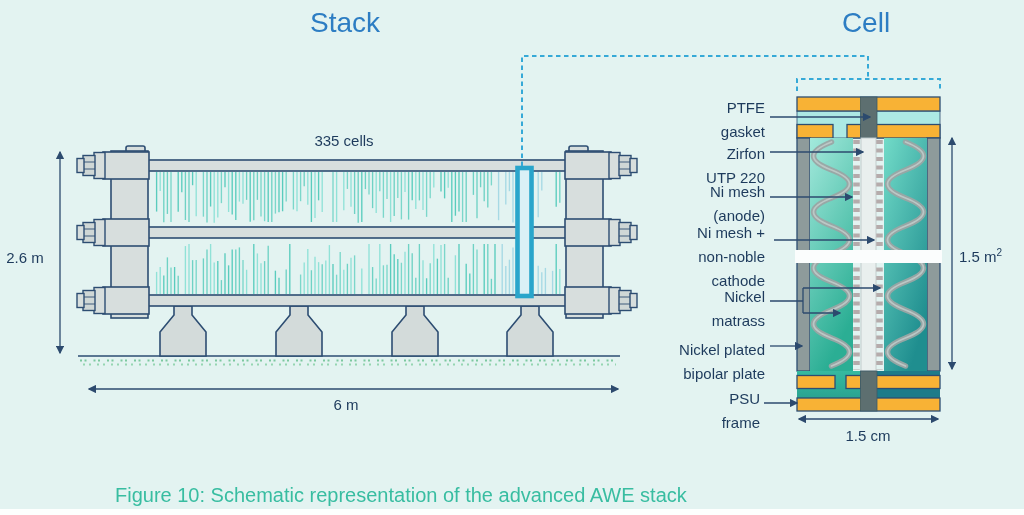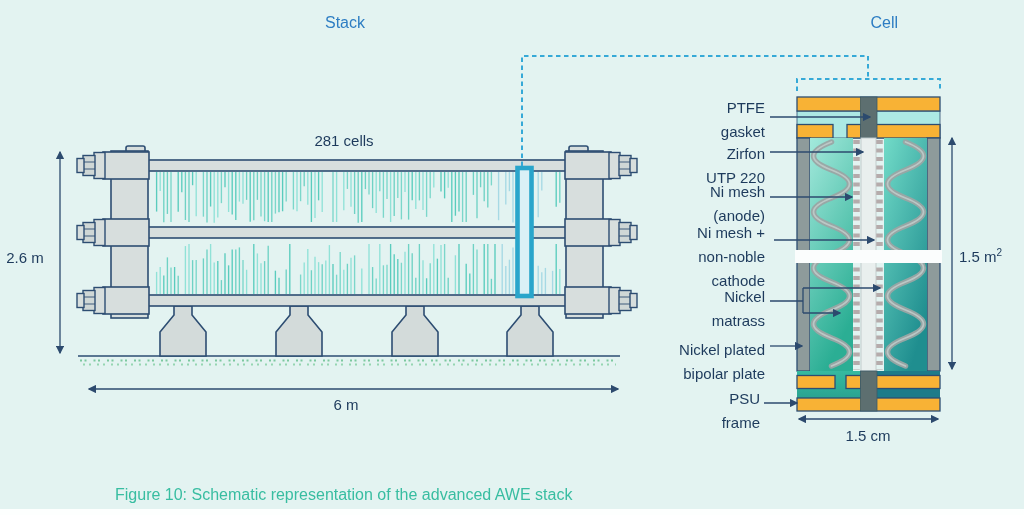--- a/index.html
+++ b/index.html
@@ -6,22 +6,22 @@
   #page{
     position:relative; width:1024px; height:515px; overflow:hidden;
     background:var(--bg,#e3f3f1);
     font-family:"Liberation Sans",sans-serif;
   }
   #art{position:absolute;left:0;top:0;width:1024px;height:515px;}
   .t{position:absolute;color:var(--navy,#1d3a5c);font-size:15px;line-height:24px;}
   .center{text-align:center;}
   .right{text-align:right;}
   .lbl{white-space:pre-line;}
-  .title{font-size:16px;line-height:24px;color:var(--accent,#2d7dc3);}
-  .caption{font-size:16px;line-height:18px;color:var(--teal,#38bda1);}
+  .title{font-size:28px;line-height:24px;color:var(--accent,#2d7dc3);}
+  .caption{font-size:20px;line-height:18px;color:var(--teal,#38bda1);}
   sup.sq{font-size:10px;}
   #bottom-strip{position:absolute;left:0;top:509px;width:1024px;height:6px;background:#fdfffe;}
 </style>
 </head>
 <body>
 
 <div id="page">
 
   <svg id="art" viewBox="0 0 1024 515">
     <defs>
@@ -377,23 +377,23 @@
       </g>
     </g>
 
     <g stroke="#36a9d7" stroke-width="2" fill="none" stroke-dasharray="4.5 3.5">
       <path d="M522,166 L522,56 L868,56 L868,77"></path>
       <path d="M797,91 L797,79 L940,79 L940,91"></path>
     </g>
   </svg>
 
   <div class="t title center" style="left:270px;top:11px;width:150px;">Stack</div>
-  <div class="t title center" style="left:748px;top:11px;width:150px;text-align:right;">Cell</div>
-
-  <div class="t center" style="left:294px;top:129px;width:100px;">281 cells</div>
+  <div class="t title center" style="left:791px;top:11px;width:150px;">Cell</div>
+
+  <div class="t center" style="left:294px;top:129px;width:100px;">335 cells</div>
   <div class="t right" style="left:2px;top:246px;width:46px;text-align:center;">2.6 m</div>
   <div class="t center" style="left:315px;top:393px;width:62px;">6 m</div>
 
   <div class="t right lbl" style="left:655px;top:96px;width:110px;">PTFE
 gasket</div>
   <div class="t right lbl" style="left:655px;top:142px;width:110px;">Zirfon
 UTP 220</div>
   <div class="t right lbl" style="left:655px;top:221px;width:110px;">Ni mesh +
 non-noble
 cathode</div>

